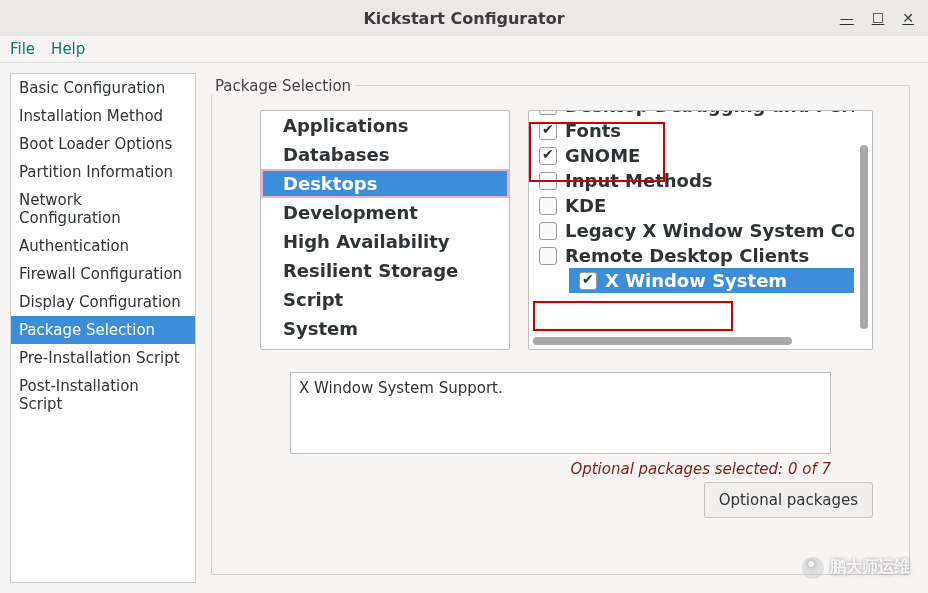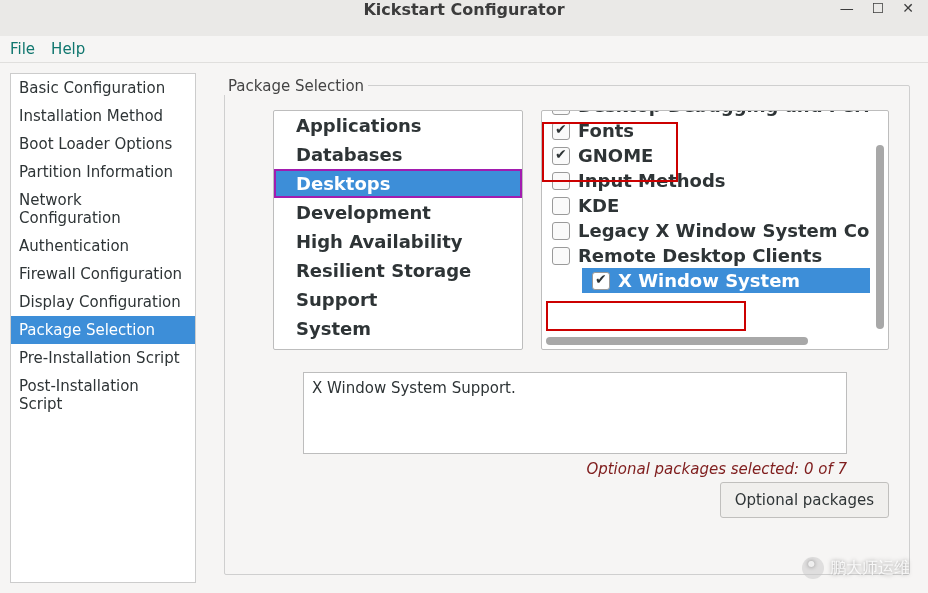--- a/index.html
+++ b/index.html
@@ -10,24 +10,26 @@
     color: #2e3436;
     background: #f6f5f4;
     width: 928px;
     height: 593px;
     overflow: hidden;
     display: flex;
     flex-direction: column;
   }
   .titlebar {
     display: flex;
+    align-items: center;
     height: 36px;
     padding: 0 8px;
     background: #eae9e7;
     position: relative;
+    text-decoration: underline;
   }
   .titlebar .title {
     position: absolute;
     left: 0; right: 0;
     text-align: center;
     font-weight: 600;
     font-size: 16px;
     color: #3c3c3c;
   }
   .window-controls {
@@ -48,21 +50,21 @@
     padding: 4px 10px;
     font-size: 15px;
     color: #0f766e;
     border-bottom: 1px solid #e0dfdd;
   }
   .menubar .menu-item { cursor: pointer; }
   .client-area {
     flex: 1;
     display: flex;
     padding: 10px;
-    gap: 20px;
+    gap: 7px;
   }
   .sidebar {
     width: 186px;
     background: #fff;
     border: 1px solid #ccc;
     overflow: hidden;
   }
   .sidebar-item {
     padding: 5px 8px;
     font-size: 15px;
@@ -83,21 +85,21 @@
     left: 8px;
     font-size: 15px;
     background: #f6f5f4;
     padding: 0 4px;
     color: #444;
   }
   .panel-body {
     border: 1px solid #cfcfcf;
     border-radius: 2px;
     height: 100%;
-    padding: 24px 20px 12px 48px;
+    padding: 24px 36px 12px 48px;
     display: flex;
     flex-direction: column;
   }
   .cols {
     display: flex;
     gap: 18px;
     height: 240px;
   }
   .listbox {
     background: #fff;
@@ -112,21 +114,21 @@
     padding: 4px 22px;
     font-size: 18px;
     font-weight: 600;
     cursor: pointer;
   }
   .cat-row.selected {
     background: #3d8ed8;
     color: #fff;
   }
   .cat-row.marked {
-    border: 2px solid #a21caf;
+    border: 2px solid #f9a8d4;
     padding: 2px 20px;
   }
   .right .scroll-inner {
     position: absolute;
     left: 0; right: 18px; top: 0; bottom: 18px;
     overflow: hidden;
   }
   .pkg-row {
     display: flex;
     align-items: center;
@@ -215,25 +217,25 @@
     border: 1px solid #c0bfbd;
     border-radius: 3px;
     font-size: 15px;
     cursor: pointer;
   }
   .watermark {
     position: absolute;
     right: 18px;
     bottom: 14px;
     display: flex;
-    align-items: center;
+    align-items: flex-start;
     gap: 6px;
     color: rgba(255,255,255,0.85);
     font-size: 16px;
-    font-weight: 400;
+    font-weight: 700;
     text-shadow: 0 0 4px rgba(0,0,0,0.4);
     pointer-events: none;
   }
   .watermark .bubble {
     width: 22px; height: 22px;
     border-radius: 50%;
     background: rgba(200,200,200,0.5);
     position: relative;
   }
   .watermark .bubble::after {
@@ -282,21 +284,21 @@
     <div class="panel-body">
 
       <div class="cols">
         <div class="listbox left" id="catbox">
             <div class="cat-row">Applications</div>
             <div class="cat-row">Databases</div>
             <div class="cat-row selected marked">Desktops</div>
             <div class="cat-row">Development</div>
             <div class="cat-row">High Availability</div>
             <div class="cat-row">Resilient Storage</div>
-            <div class="cat-row">Support</div>
+            <div class="cat-row">Script</div>
             <div class="cat-row">System</div>
           </div>
         <div class="listbox right">
           <div class="scroll-inner" id="pkgbox">
               <div class="pkg-row partial">
                 <div class="chk"></div>
                 <span>Desktop Debugging and Performance</span>
               </div>
               <div class="pkg-row">
                 <div class="chk checked"></div>

